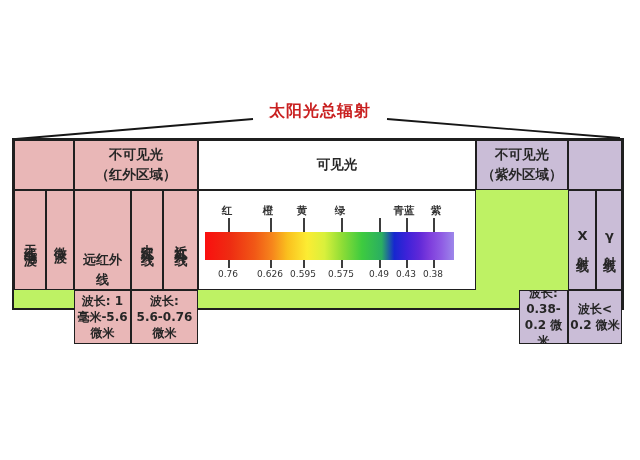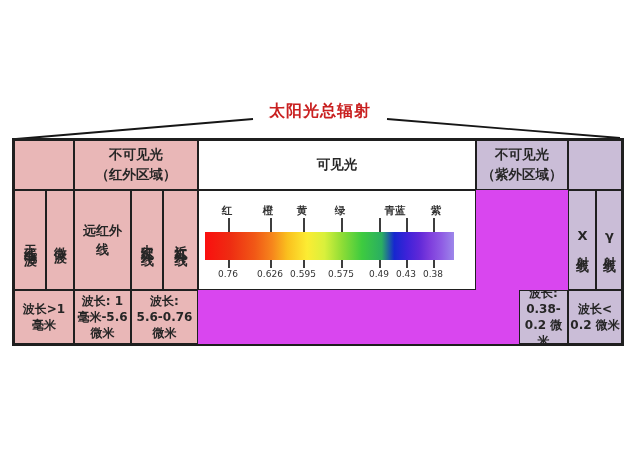--- a/index.html
+++ b/index.html
@@ -20,26 +20,26 @@
     font-weight: bold;
     letter-spacing: 1px;
     white-space: nowrap;
     text-align: right;
   }
   .roof-svg { position: absolute; top: 0; left: 0; pointer-events: none; }
 
   .solar-table {
     position: absolute;
     left: 12px; top: 138px;
-    width: 612px; height: 208px;
+    width: 612px; height: 172px;
     border: 2px solid #1f1f1f;
     display: grid;
     grid-template-columns: 32px 28px 57px 32px 35px 278px 92px 28px 26px;
     grid-template-rows: 50px 100px 54px;
-    background: #d946ef;
+    background: #bef264;
   }
   .cell {
     border: 1px solid #1f1f1f;
     display: flex;
     align-items: center;
     justify-content: center;
     text-align: center;
     font-weight: bold;
     color: #262626;
     overflow: hidden;
@@ -47,21 +47,21 @@
   .pink   { background: #e9b7b7; }
   .purple { background: #cabdd7; }
   .white  { background: #ffffff; }
   .hdr    { font-size: 13.5px; line-height: 1.45; white-space: pre-line; }
   .vert   {
     writing-mode: vertical-rl;
     text-orientation: upright;
     font-size: 13px;
     letter-spacing: 3px;
   }
-  .wrapcell { font-size: 13px; line-height: 1.5; }
+  .wrapcell { font-size: 13px; line-height: 1.5; align-items: flex-end; }
   .wrapcell .inner { display: inline-block; width: 44px; word-break: break-all; }
   .wl     { font-size: 12px; line-height: 1.35; white-space: pre-line; }
   .wl-vis { font-size: 13px; }
 
   
   .spec-cell { position: relative; }
   .spec-label {
     position: absolute;
     top: 13px;
     transform: translateX(-50%);
@@ -124,21 +124,21 @@
         <span class="inner">远红外线</span>
       </div>
     <div class="cell pink vert" style="grid-column:4; grid-row:2;">中红外线</div>
     <div class="cell pink vert" style="grid-column:5; grid-row:2;">近红外线</div>
 
     <div class="cell white spec-cell" style="grid-column:6; grid-row:2;">
       <span class="spec-label" style="left:28px">红</span>
       <span class="spec-label" style="left:69px">橙</span>
       <span class="spec-label" style="left:103px">黄</span>
       <span class="spec-label" style="left:141px">绿</span>
-      <span class="spec-label" style="left:196px">青蓝</span>
+      <span class="spec-label" style="left:205px">青蓝</span>
       <span class="spec-label" style="left:237px">紫</span>
 
       <div class="spec-tick" style="left:29px"></div>
       <div class="spec-tick" style="left:71px"></div>
       <div class="spec-tick" style="left:104px"></div>
       <div class="spec-tick" style="left:142px"></div>
       <div class="spec-tick" style="left:180px"></div>
       <div class="spec-tick" style="left:207px"></div>
       <div class="spec-tick" style="left:234px"></div>
 
@@ -149,22 +149,20 @@
       <span class="spec-num" style="left:104px">0.595</span>
       <span class="spec-num" style="left:142px">0.575</span>
       <span class="spec-num" style="left:180px">0.49</span>
       <span class="spec-num" style="left:207px">0.43</span>
       <span class="spec-num" style="left:234px">0.38</span>
     </div>
 
     <div class="cell purple vert" style="grid-column:8; grid-row:2;">X射线</div>
     <div class="cell purple vert" style="grid-column:9; grid-row:2;">γ射线</div>
 
-    <div class="cell pink wl" style="grid-column:1/3; grid-row:3;">波长&gt;1
-毫米</div>
     <div class="cell pink wl" style="grid-column:3; grid-row:3;">波长: 1
 毫米-5.6
 微米</div>
     <div class="cell pink wl" style="grid-column:4/6; grid-row:3;">波长:
 5.6-0.76
 微米</div>
     <div class="cell purple wl" style="grid-column:7; grid-row:3;margin-left:43px;">波长: 0.38-
 0.2 微米</div>
     <div class="cell purple wl" style="grid-column:8/10; grid-row:3;">波长&lt;
 0.2 微米</div>

